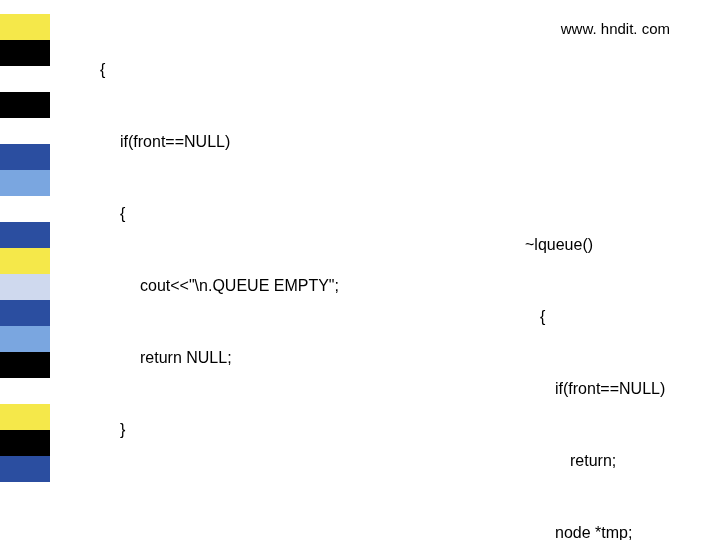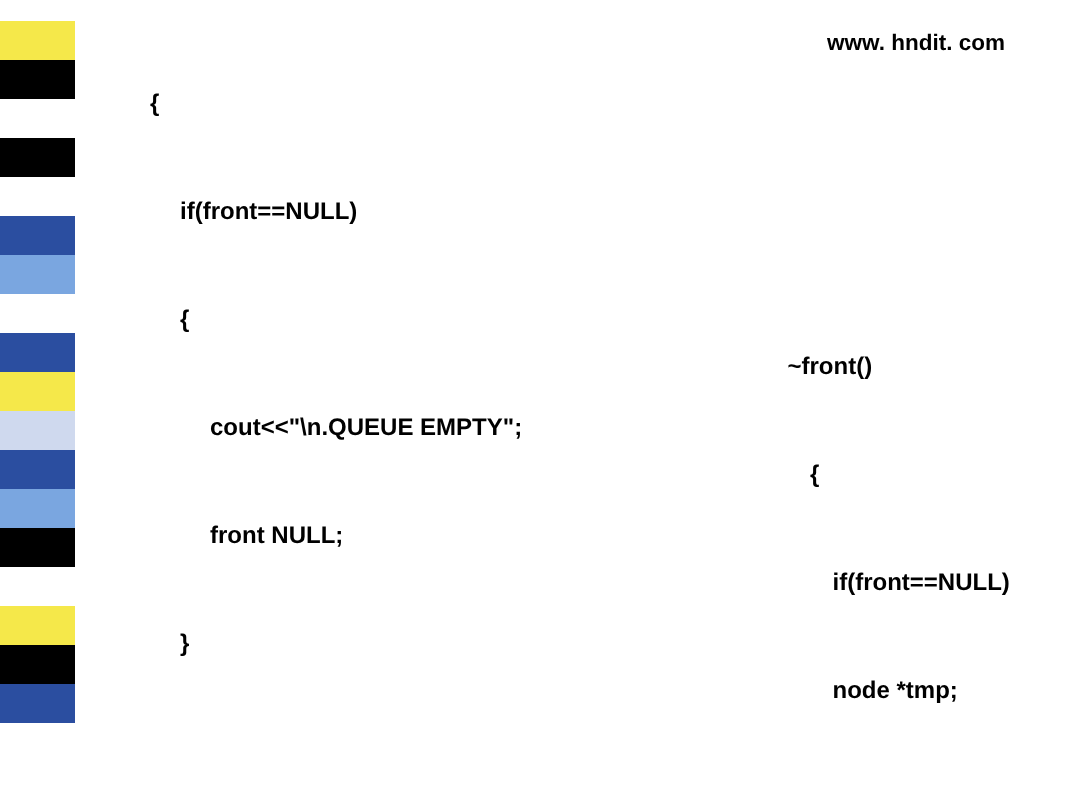--- a/index.html
+++ b/index.html
@@ -32,21 +32,20 @@
     .sb-blue3 { background: #cfd9ee; }
     .content {
       position: absolute;
       left: 80px;
       top: 10px;
       right: 10px;
       bottom: 10px;
       font-size: 16px;
       line-height: 1.5;
       color: #000;
-      font-weight: bold;
     }
     .header-url {
       position: absolute;
       right: 40px;
       top: 8px;
       font-size: 15px;
     }
     .code-left {
       position: absolute;
       left: 0;
@@ -97,36 +96,37 @@
 </div>
 
 <div class="content">
   <div class="header-url">www. hndit. com</div>
 
   <div class="code-left">
     <div class="ind1">{</div>
     <div class="ind2">if(front==NULL)</div>
     <div class="ind2">{</div>
     <div class="ind3">cout&lt;&lt;"\n.QUEUE EMPTY";</div>
-    <div class="ind3">front NULL;</div>
+    <div class="ind3">return NULL;</div>
     <div class="ind2">}</div>
     
     
     
     
     
     
     
     
   </div>
 
   <div class="code-right">
-    <div class="rind1">~front()</div>
+    <div class="rind1">~lqueue()</div>
     <div class="rind2">{</div>
     <div class="rind3">if(front==NULL)</div>
+    <div class="rind4">return;</div>
     <div class="rind3">node *tmp;</div>
     
     
     
     
     
     
     
     
   </div>

